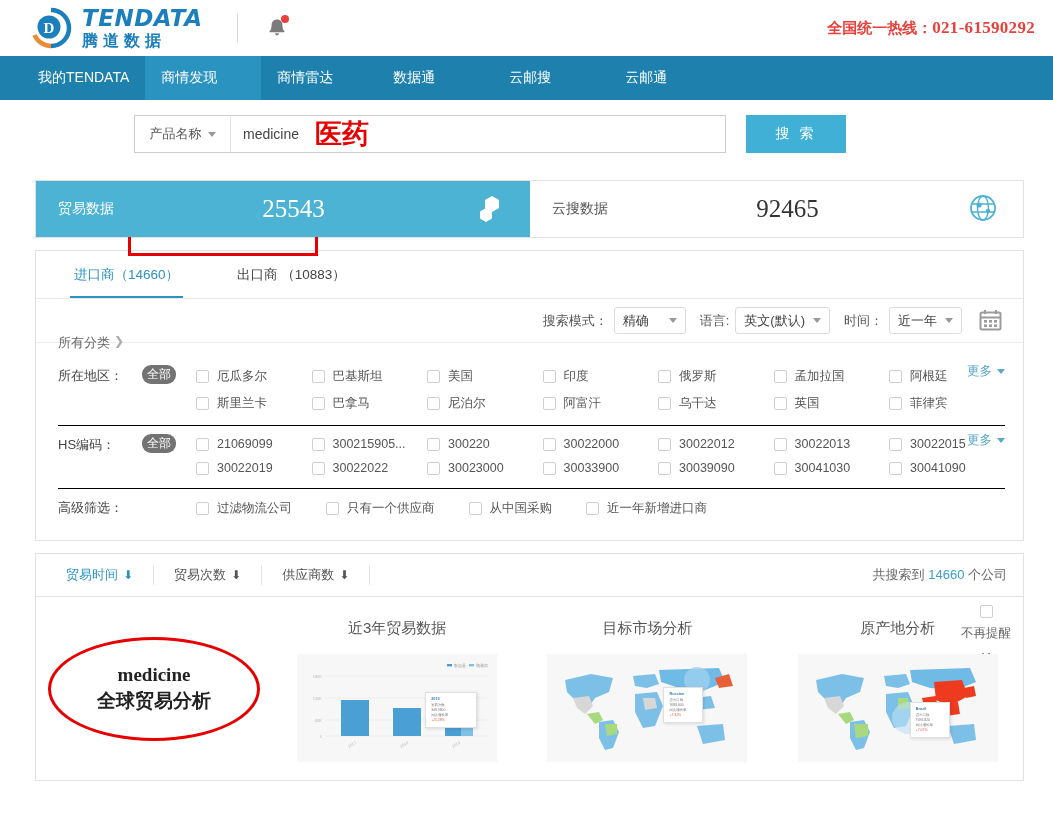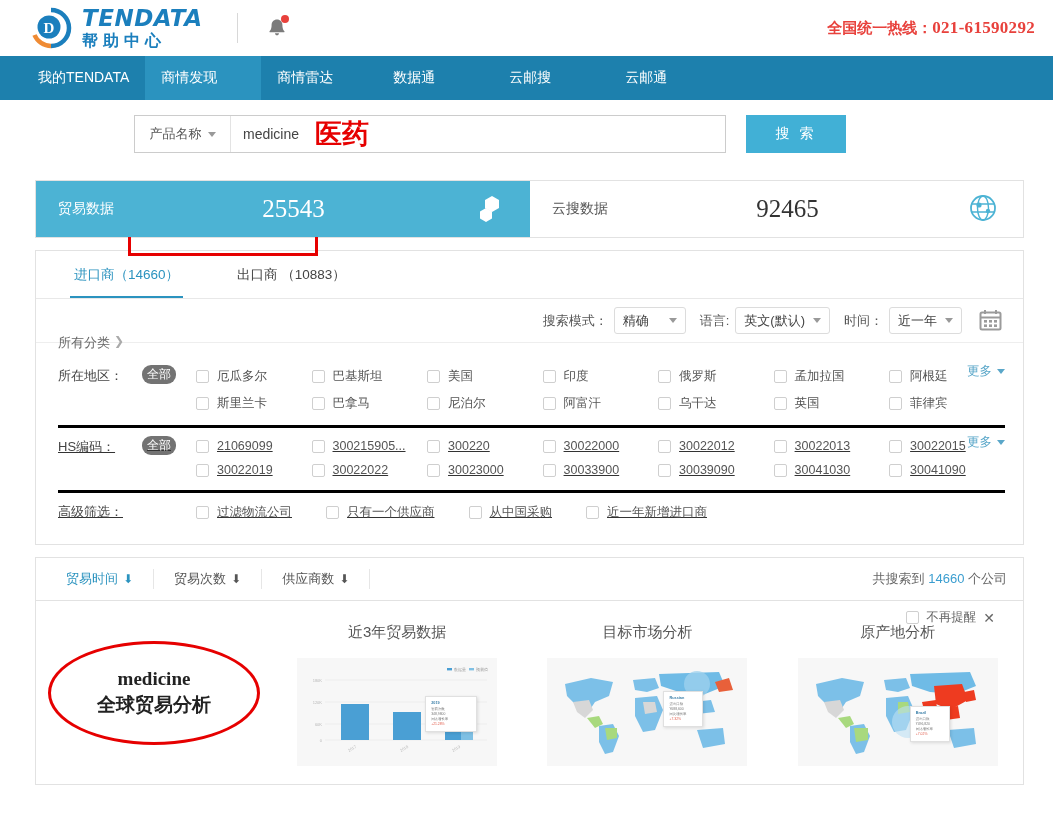--- a/index.html
+++ b/index.html
@@ -181,21 +181,21 @@
   }
   .cal-btn {
     width: 29px; height: 29px; border-radius: 3px;
     display: flex; align-items: center; justify-content: center;
     cursor: pointer;
   }
 
   
   .filters { padding: 14px 18px 10px 22px; }
   .frow { display: flex; padding: 6px 0 8px 0; position: relative; }
-  .frow + .frow { border-top: 3px solid #000000; text-decoration: underline; }
+  .frow + .frow { border-top: 1px solid #000000; }
   .frow-label { width: 84px; flex: none; font-size: 13px; color: #444; padding-top: 4px; }
   .badge-all {
     flex: none; width: 34px; height: 19px; margin: 2px 20px 0 0;
     background: #737373; color: #fff; font-size: 12px;
     display: flex; align-items: center; justify-content: center;
     border-radius: 9px; cursor: pointer;
   }
   .opts { flex: 1; display: flex; flex-wrap: wrap; }
   .opt {
     width: 14.28%;
@@ -232,23 +232,23 @@
   
   .promo {
     margin: 0 29px 0 35px;
     border: 1px solid #e2e2e2;
     background: #fff;
     height: 185px;
     position: relative;
     display: flex;
   }
   .promo-dismiss {
-    position: absolute; right: 28px; top: 8px;
+    position: absolute; right: 12px; top: 8px;
     display: flex; align-items: center; gap: 7px;
-    font-size: 12.5px; color: #666;
+    font-size: 12.5px; color: #666; flex-direction: column;
   }
   .promo-x { font-size: 14px; color: #666; cursor: pointer; }
   .promo-left {
     width: 236px; flex: none;
     display: flex; align-items: center; justify-content: center;
     position: relative;
   }
   .ellipse {
     width: 212px; height: 104px;
     border: 3px solid #e60000; border-radius: 50%;
@@ -280,21 +280,21 @@
       <div class="logo-mark">
         <svg width="42" height="42" viewBox="0 0 42 42">
           <path d="M21 3 A18 18 0 0 1 39 21 A18 18 0 0 1 21 39" fill="none" stroke="#1b7fbd" stroke-width="4.5"></path>
           <path d="M21 39 A18 18 0 0 1 4.5 28" fill="none" stroke="#ef8b34" stroke-width="4.5"></path>
           <circle cx="19" cy="20" r="11.5" fill="#1b7fbd"></circle>
           <text x="19" y="26" font-size="15" font-weight="bold" fill="#fff" text-anchor="middle" font-family="Liberation Serif, serif">D</text>
         </svg>
       </div>
       <div class="logo-text">
         <span class="logo-en">TENDATA</span>
-        <span class="logo-cn">帮助中心</span>
+        <span class="logo-cn">腾道数据</span>
       </div>
     </div>
 
     <div class="topbar-divider"></div>
 
     <div class="bell">
       <svg width="26" height="26" viewBox="0 0 26 26">
         <path d="M13 4.5c-3.3 0-5.4 2.4-5.4 5.6 0 4.6-1.6 5.6-2.1 6.4-.2.4.1.8.6.8h13.8c.5 0 .8-.4.6-.8-.5-.8-2.1-1.8-2.1-6.4 0-3.2-2.1-5.6-5.4-5.6z" fill="#7b7b7b"></path>
         <path d="M11 18.2h4c0 1.2-.9 2.1-2 2.1s-2-.9-2-2.1z" fill="#7b7b7b"></path>
       </svg>

